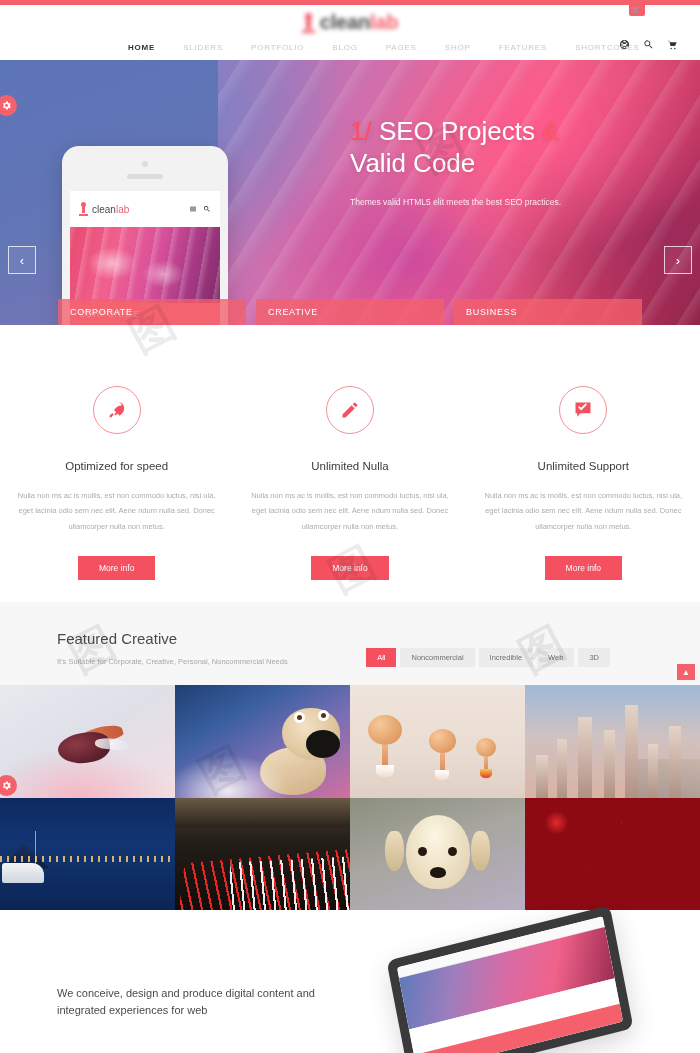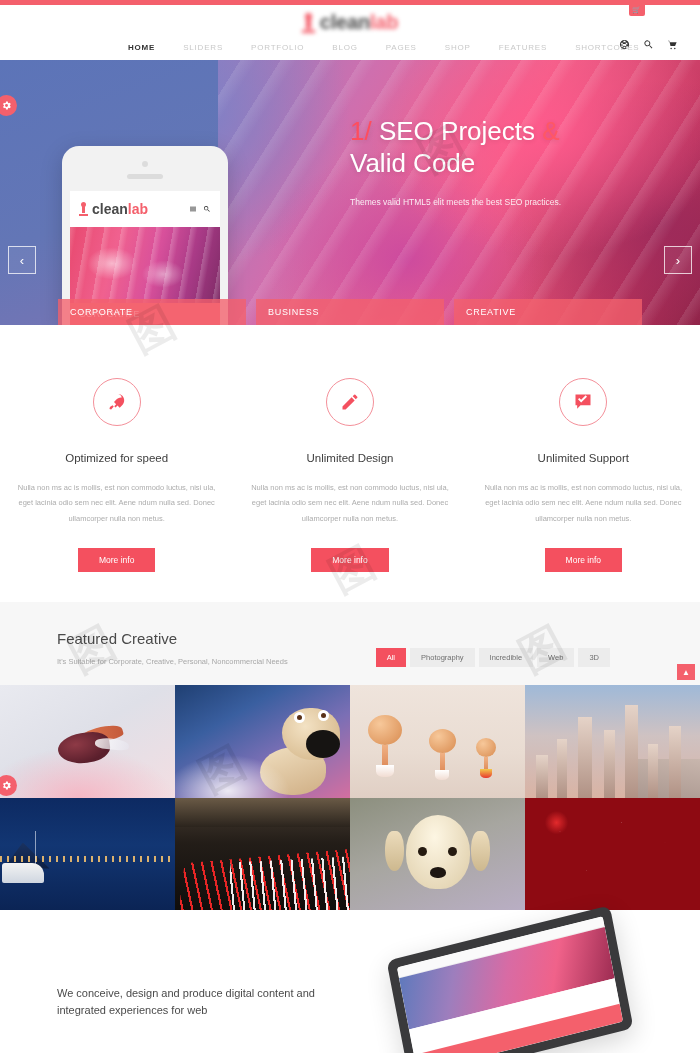--- a/index.html
+++ b/index.html
@@ -104,21 +104,21 @@
   .phone-screen {
     position:absolute; top:45px; left:8px; width:150px; height:134px;
     background:#fff; overflow:hidden;
   }
   .ph-topbar { height: 36px; display:flex; align-items:center; padding: 0 9px; justify-content: space-between; }
   .ph-logo { display:flex; align-items:center; }
   .ph-logo-mark { width:9px; height:14px; margin-right:4px; position:relative; }
   .ph-logo-mark .h { position:absolute; top:0; left:2px; width:5px; height:5px; border-radius:50%; background:#f4606c; }
   .ph-logo-mark .b { position:absolute; top:4px; left:3px; width:3px; height:7px; background:#f4606c; }
   .ph-logo-mark .f { position:absolute; bottom:0; left:0; width:9px; height:2px; background:#f4606c; }
-  .ph-logo-text { font-size:14px; font-weight:700; }
+  .ph-logo-text { font-size:10px; font-weight:400; }
   .ph-logo-text .d { color:#4a4a4a; } .ph-logo-text .a { color:#f4606c; }
   .ph-icons { display:flex; align-items:center; gap:6px; }
   .ph-icons svg { width:8px; height:8px; fill:#333; display:block; }
   .ph-photo {
     height: 76px; width:100%;
     background:
       radial-gradient(ellipse 40px 26px at 28% 48%, rgba(255,255,255,.55), rgba(255,255,255,0) 62%),
       radial-gradient(ellipse 34px 22px at 62% 62%, rgba(255,255,255,.45), rgba(255,255,255,0) 62%),
       linear-gradient(105deg,#e8496f 0%, #f0618f 30%, #d8509b 56%, #a83a86 78%, #7e2b66 100%);
     position: relative;
@@ -164,21 +164,21 @@
   .hero-tab {
     flex:1; background: rgba(244,96,108,.78); color:#fff;
     font-size:9px; letter-spacing:.7px; display:flex; align-items:center;
     padding-left:12px; margin-right:10px; cursor:pointer;
   }
   .hero-tab:first-child { margin-left:58px; }
   .hero-tab:last-child { margin-right:58px; }
 
   
   .features {
-    position:absolute; top:334px; left:0; width:700px; height:277px;
+    position:absolute; top:342px; left:0; width:700px; height:277px;
     background:#fff; display:flex; padding-top:44px;
   }
   .feature { flex:1; text-align:center; padding:0 14px; }
   .feat-circle {
     width:48px; height:48px; border-radius:50%; border:1px solid #f4909a;
     margin:0 auto 26px; display:flex; align-items:center; justify-content:center;
   }
   .feat-circle svg { width:20px; height:20px; fill:#f4505f; display:block; }
   .feat-title { font-size:11.5px; color:#3d3d3d; font-weight:400; margin-bottom:16px; }
   .feat-text { font-size:7.5px; line-height:2.05; color:#adadad; margin-bottom:22px; }
@@ -434,22 +434,22 @@
       <div class="hero-sub">
         <div>Themes valid HTML5 elit meets the best SEO practices.</div>
       </div>
     </div>
 
     <div class="hero-arrow left">‹</div>
     <div class="hero-arrow right">›</div>
 
     <div class="hero-tabs">
       <div class="hero-tab">CORPORATE</div>
+      <div class="hero-tab">CREATIVE</div>
       <div class="hero-tab">BUSINESS</div>
-      <div class="hero-tab">CREATIVE</div>
     </div>
   </section>
 
   <div class="gear-fab gear-hero">
     <svg viewBox="0 0 24 24">
         <path d="M19.4 13a7.8 7.8 0 000-2l2-1.6-2-3.4-2.4 1a7.6 7.6 0 00-1.7-1l-.4-2.6h-4l-.4 2.6c-.6.2-1.2.6-1.7 1l-2.4-1-2 3.4 2 1.6a7.8 7.8 0 000 2l-2 1.6 2 3.4 2.4-1c.5.4 1.1.8 1.7 1l.4 2.6h4l.4-2.6c.6-.2 1.2-.6 1.7-1l2.4 1 2-3.4-2-1.6zM12 15.2a3.2 3.2 0 110-6.4 3.2 3.2 0 010 6.4z"></path>
       </svg>
   </div>
 
   <section class="features">
@@ -463,21 +463,21 @@
       <div class="feat-text">Nulla non ms ac is mollis, est non commodo luctus, nisi ula, eget lacinia odio sem nec elit. Aene ndum nulla sed. Donec ullamcorper nulla non metus.</div>
       <button class="feat-btn">More info</button>
     </div>
 
     <div class="feature">
       <div class="feat-circle">
         <svg viewBox="0 0 24 24">
             <path d="M3 17.3V21h3.7L17.6 10.1l-3.7-3.7L3 17.3zM20.7 7a1 1 0 000-1.4l-2.3-2.3a1 1 0 00-1.4 0l-1.8 1.8 3.7 3.7L20.7 7z"></path>
           </svg>
       </div>
-      <div class="feat-title">Unlimited Design</div>
+      <div class="feat-title">Unlimited Nulla</div>
       <div class="feat-text">Nulla non ms ac is mollis, est non commodo luctus, nisi ula, eget lacinia odio sem nec elit. Aene ndum nulla sed. Donec ullamcorper nulla non metus.</div>
       <button class="feat-btn">More info</button>
     </div>
 
     <div class="feature">
       <div class="feat-circle">
         <svg viewBox="0 0 24 24">
             <path d="M3 3h18v13H9l-4 4v-4H3V3zm6.8 9.6l7-7-1.6-1.6-5.4 5.4-2.3-2.3L6 8.6l3.8 4z"></path>
           </svg>
       </div>
@@ -485,21 +485,21 @@
       <div class="feat-text">Nulla non ms ac is mollis, est non commodo luctus, nisi ula, eget lacinia odio sem nec elit. Aene ndum nulla sed. Donec ullamcorper nulla non metus.</div>
       <button class="feat-btn">More info</button>
     </div>
   </section>
 
   <section class="portfolio-head">
     <div class="ph-title">Featured Creative</div>
     <div class="ph-sub">It's Suitable for Corporate, Creative, Personal, Noncommercial Needs</div>
     <div class="filters">
       <div class="filter-btn active">All</div>
-      <div class="filter-btn">Photography</div>
+      <div class="filter-btn">Noncommercial</div>
       <div class="filter-btn">Incredible</div>
       <div class="filter-btn">Web</div>
       <div class="filter-btn">3D</div>
     </div>
   </section>
 
   <div class="scroll-top-btn">▲</div>
 
   <section class="grid">
     <div class="cell c1">

